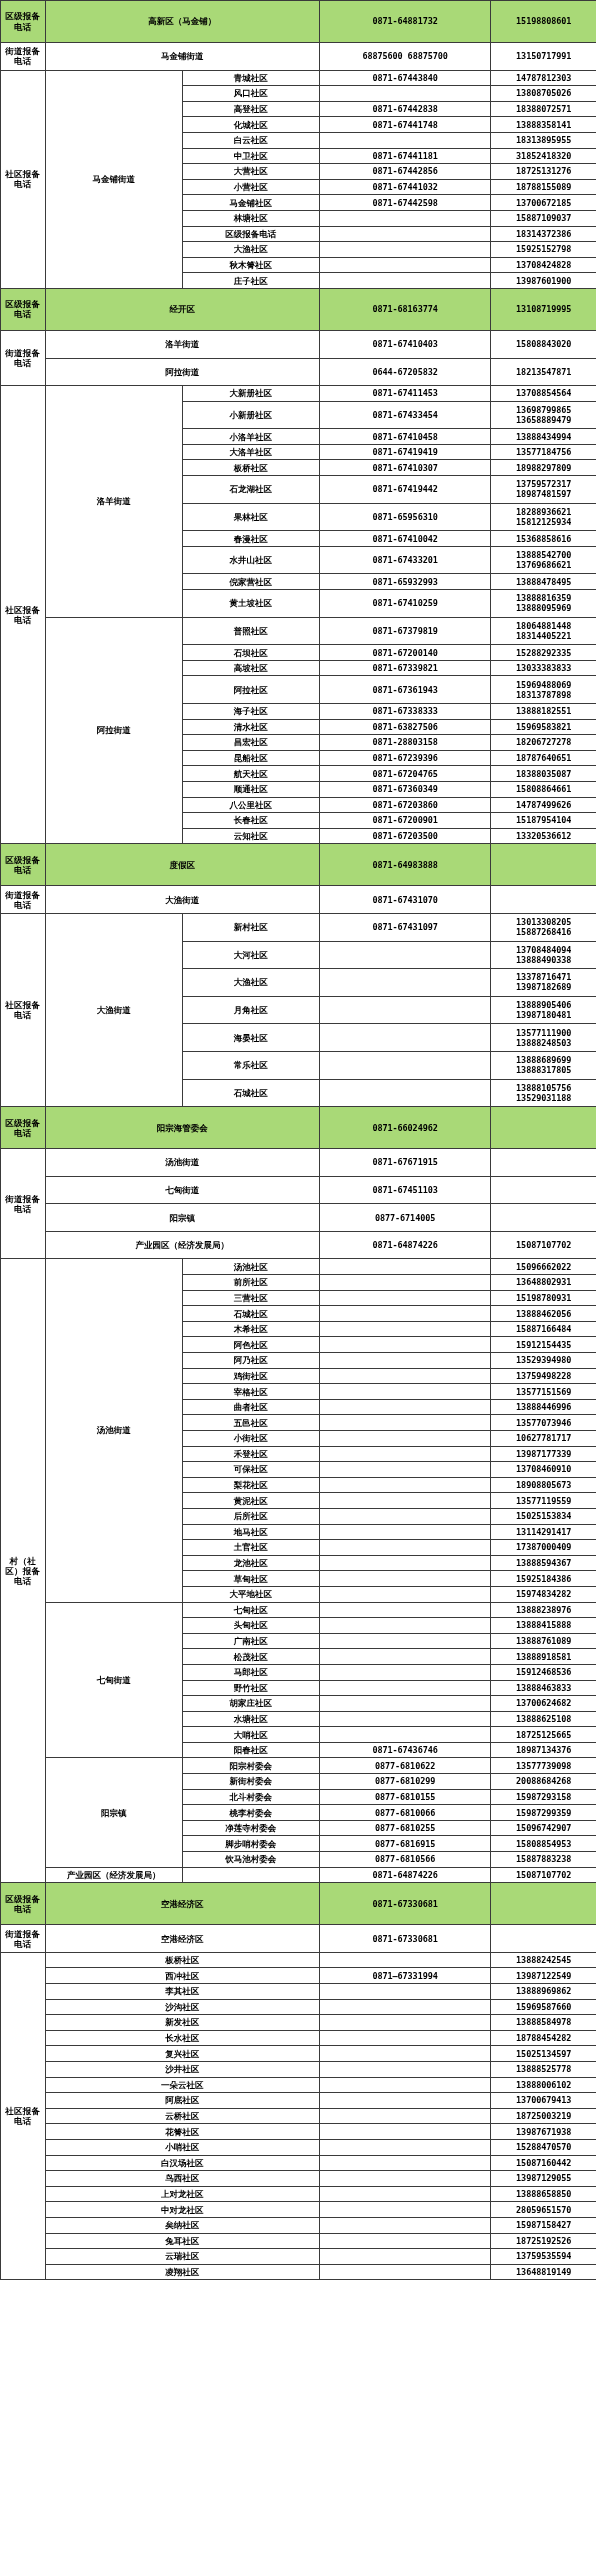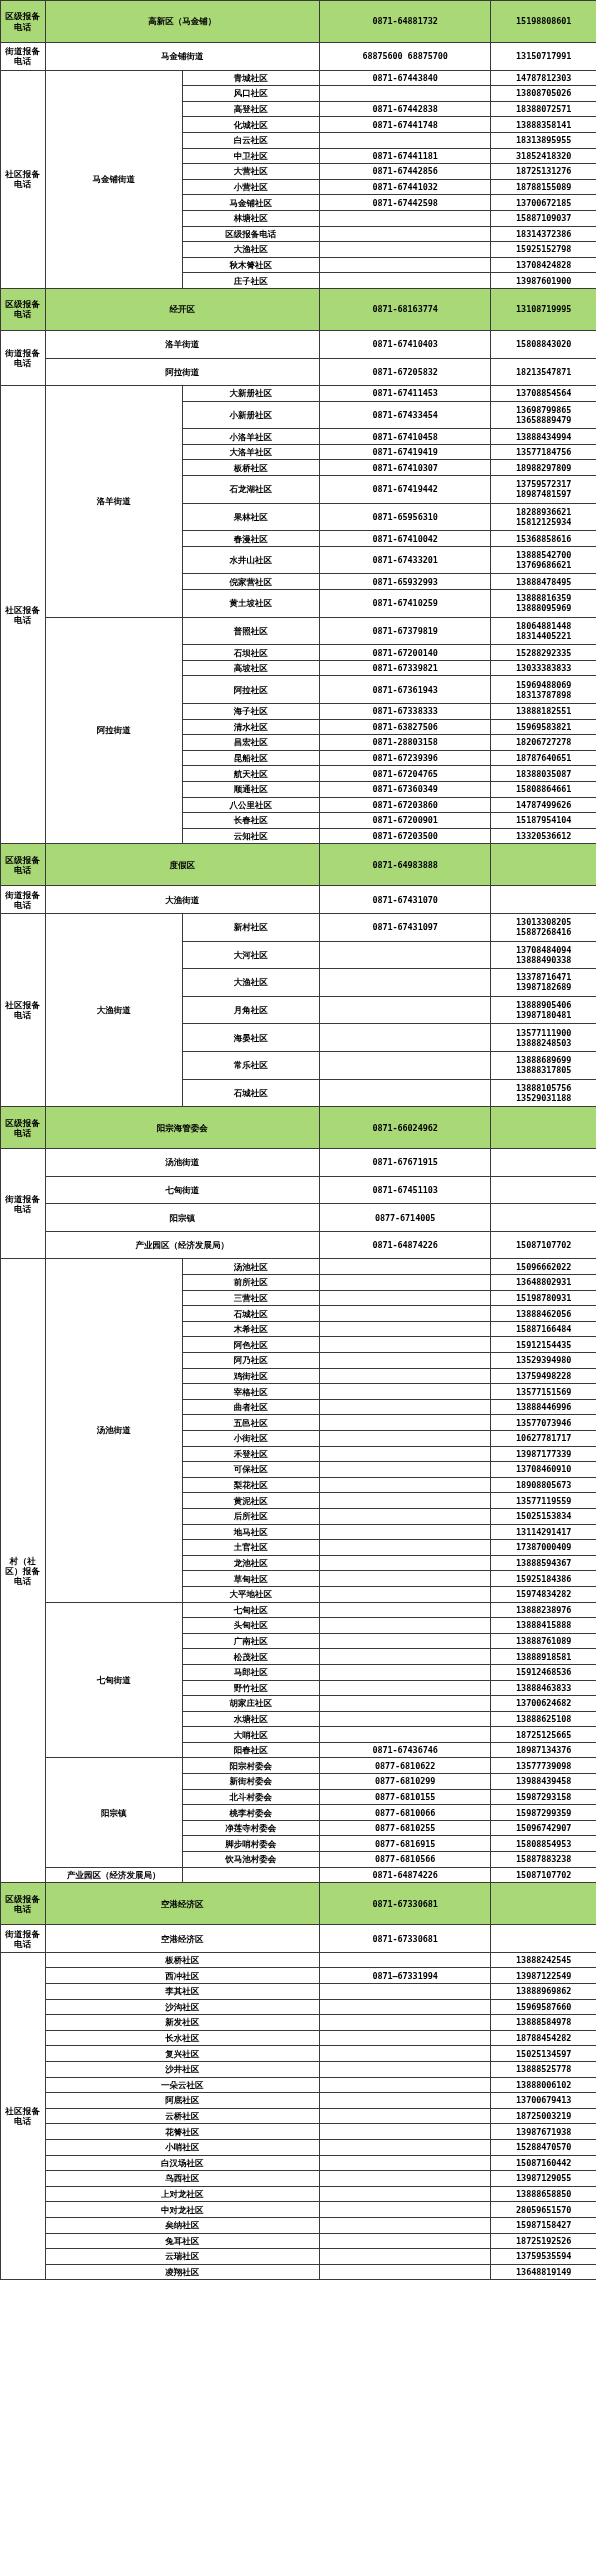--- a/index.html
+++ b/index.html
@@ -129,21 +129,21 @@
           <td class="c4 green mob">13108719995</td>
         </tr>
         <tr class="r2">
           <td class="c0 lbl" rowspan="2">街道报备电话</td>
           <td class="name" colspan="2">洛羊街道</td>
           <td class="c3 tel">0871-67410403</td>
           <td class="c4 mob">15808843020</td>
         </tr>
         <tr class="r2">
           <td class="name" colspan="2">阿拉街道</td>
-          <td class="c3 tel">0871-67205832</td>
+          <td class="c3 tel">0644-67205832</td>
           <td class="c4 mob">18213547871</td>
         </tr>
         <tr class="r">
           <td class="c0 lbl" rowspan="24">社区报备电话</td>
           <td class="c1 name" rowspan="11">洛羊街道</td>
           <td class="c2 name">大新册社区</td>
           <td class="c3 tel">0871-67411453</td>
           <td class="c4 mob">13708854564</td>
         </tr>
         <tr class="r2">
@@ -545,21 +545,21 @@
         </tr>
         <tr class="r">
           <td class="c1 name" rowspan="7">阳宗镇</td>
           <td class="c2 name">阳宗村委会</td>
           <td class="c3 tel">0877-6810622</td>
           <td class="c4 mob">13577739098</td>
         </tr>
         <tr class="r">
           <td class="c2 name">新街村委会</td>
           <td class="c3 tel">0877-6810299</td>
-          <td class="c4 mob">13988439458</td>
+          <td class="c4 mob">20088684268</td>
         </tr>
         <tr class="r">
           <td class="c2 name">北斗村委会</td>
           <td class="c3 tel">0877-6810155</td>
           <td class="c4 mob">15987293158</td>
         </tr>
         <tr class="r">
           <td class="c2 name">桃李村委会</td>
           <td class="c3 tel">0877-6810066</td>
           <td class="c4 mob">15987299359</td>

